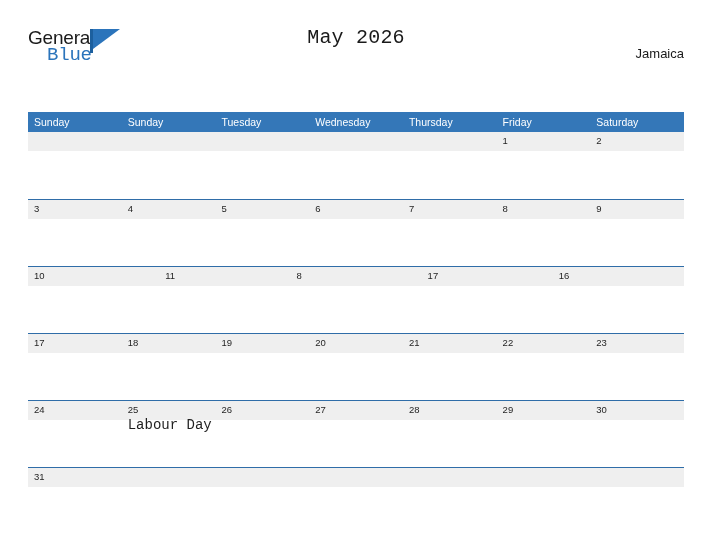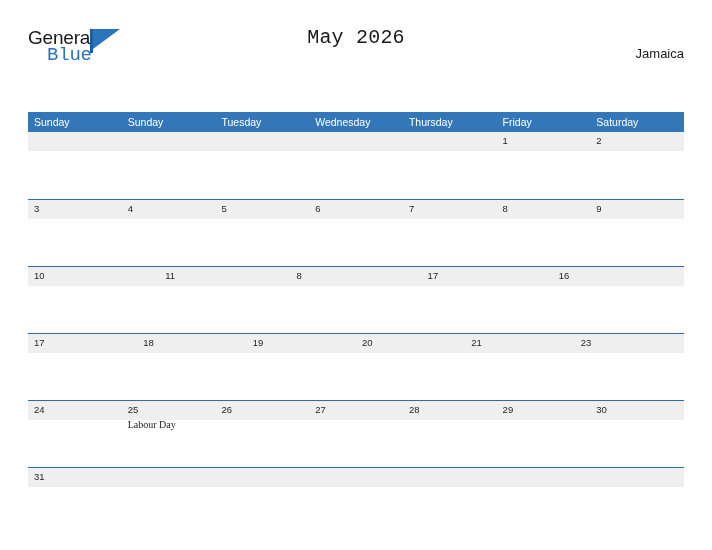--- a/index.html
+++ b/index.html
@@ -165,25 +165,25 @@
     overflow: hidden;
   }
   .day-num {
     font-size: 9.5px;
     color: #1f1f1f;
     line-height: 12px;
     font-family: "Liberation Sans", sans-serif;
     display: block;
   }
   .day-event {
-    font-size: 10px;
+    font-size: 14px;
     color: #1f1f1f;
     line-height: 12px;
     margin-top: 3px;
-    font-family: Liberation Serif, serif;
+    font-family: Liberation Mono, monospace;
     display: block;
     white-space: nowrap;
   }
   .day-cell.empty .day-num { visibility: hidden; }
 </style>
 </head>
 <body>
 
 <div class="page">
 
@@ -287,20 +287,23 @@
           <div class="day-cell">
             <span class="day-num">19</span>
           </div>
           <div class="day-cell">
             <span class="day-num">20</span>
           </div>
           <div class="day-cell">
             <span class="day-num">21</span>
           </div>
           <div class="day-cell">
+            <span class="day-num">22</span>
+          </div>
+          <div class="day-cell">
             <span class="day-num">23</span>
           </div>
         </div>
         <div class="week-row">
           <div class="day-cell">
             <span class="day-num">24</span>
           </div>
           <div class="day-cell">
             <span class="day-num">25</span>
             <span class="day-event">Labour Day</span>

